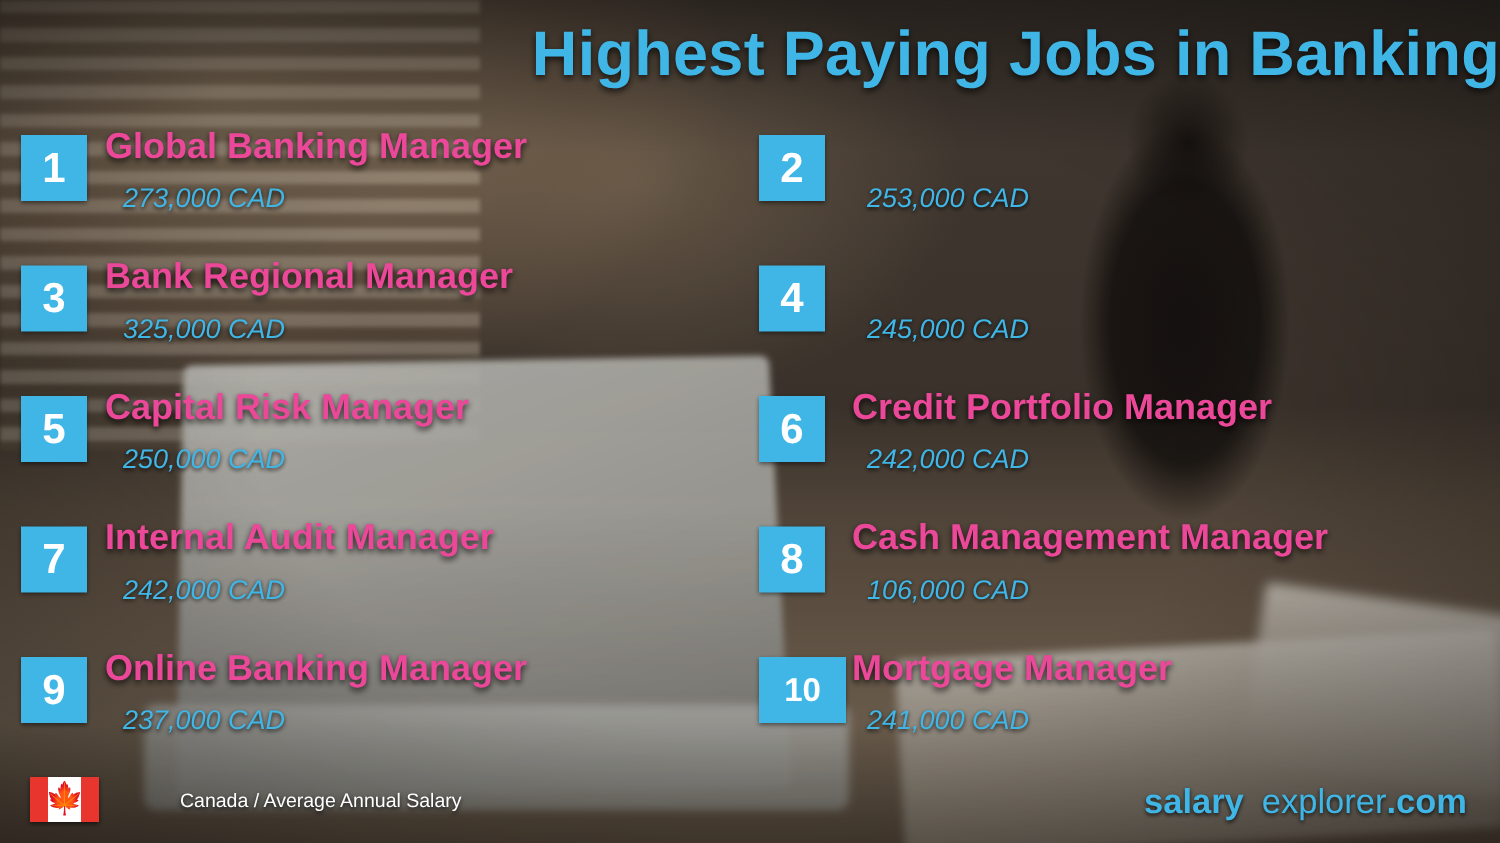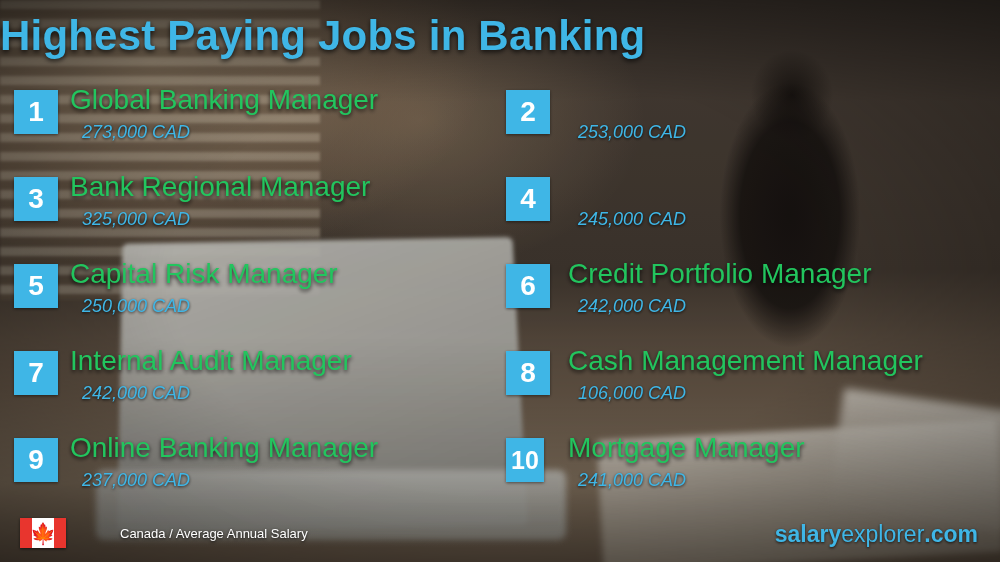--- a/index.html
+++ b/index.html
@@ -61,44 +61,44 @@
   }
   #vignette{
     position:absolute;inset:0;
     background:
       linear-gradient(180deg, rgba(0,0,0,.42) 0%, rgba(0,0,0,.10) 18%, rgba(0,0,0,.10) 60%, rgba(0,0,0,.35) 100%),
       radial-gradient(ellipse 820px 520px at 500px 280px, rgba(0,0,0,0) 40%, rgba(0,0,0,.45) 100%);
   }
   
   #content{position:absolute;inset:0;}
   #title{
-    position:absolute;top:12px;left:0;width:1000px;text-align:left;
+    position:absolute;top:12px;left:0;width:1000px;text-align:right;
     font-size:42px;font-weight:bold;color:#3fb6e6;
     text-shadow:0 2px 5px rgba(0,0,0,.75);
     letter-spacing:.2px;
   }
   .col{position:absolute;top:86px;width:470px;}
   .col.left{left:14px;}
   .col.right{left:506px;}
   .row{
     position:relative;height:87px;
   }
   .num{
     position:absolute;left:0;top:4px;
     width:44px;height:44px;
     background:#3fb6e6;
     color:#ffffff;
     font-size:28px;font-weight:bold;
     display:flex;align-items:center;justify-content:center;
     box-shadow:0 1px 3px rgba(0,0,0,.5);
   }
-  .num.wide{width:38px;font-size:25px;}
+  .num.wide{width:58px;font-size:22px;}
   .job{
     position:absolute;left:56px;top:-2px;
-    font-size:28px;color:#22c55e;font-weight:normal;
+    font-size:24px;color:#ec4899;font-weight:bold;
     text-shadow:0 2px 4px rgba(0,0,0,.8);
     white-space:nowrap;
   }
   .col.right .job{left:62px;}
   .sal{
     position:absolute;left:68px;top:36px;
     font-size:18px;color:#3fb6e6;
     text-shadow:0 1px 3px rgba(0,0,0,.8);
     white-space:nowrap;
     font-style:italic;
@@ -120,21 +120,21 @@
     color:#e8352e;font-size:21px;line-height:1;
   }
   #footer-text{
     font-size:13px;color:#ffffff;text-shadow:0 1px 3px rgba(0,0,0,.85);margin-left:40px;
   }
   #brand{
     position:absolute;right:22px;bottom:14px;
     font-size:23px;color:#3fb6e6;font-weight:bold;
     text-shadow:0 1px 3px rgba(0,0,0,.8);
   }
-  #brand .light{font-weight:normal;}
+  #brand .light{font-weight:normal;margin-left:12px;}
 </style>
 </head>
 <body>
 
 <div id="stage">
 
   <div id="bg"></div>
   <div id="blinds"></div>
   <div id="laptop"></div>
   <div id="laptop2"></div>

